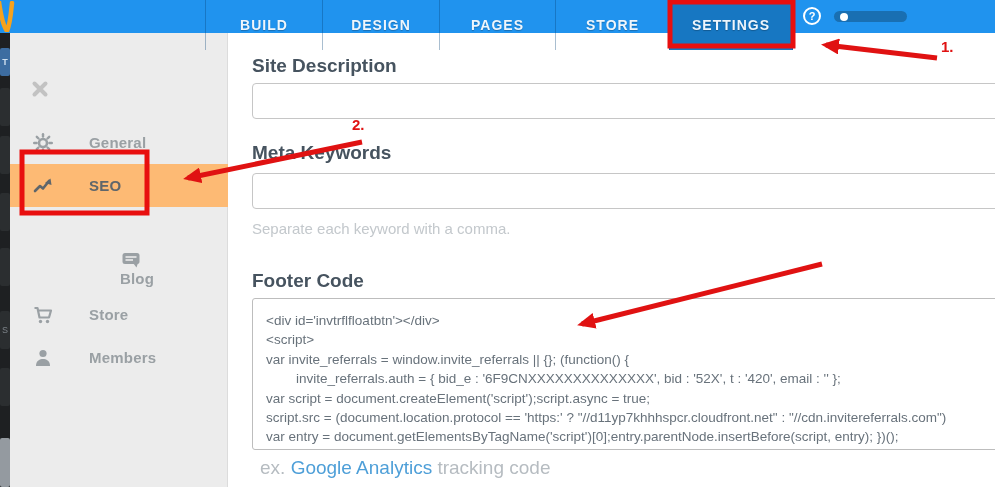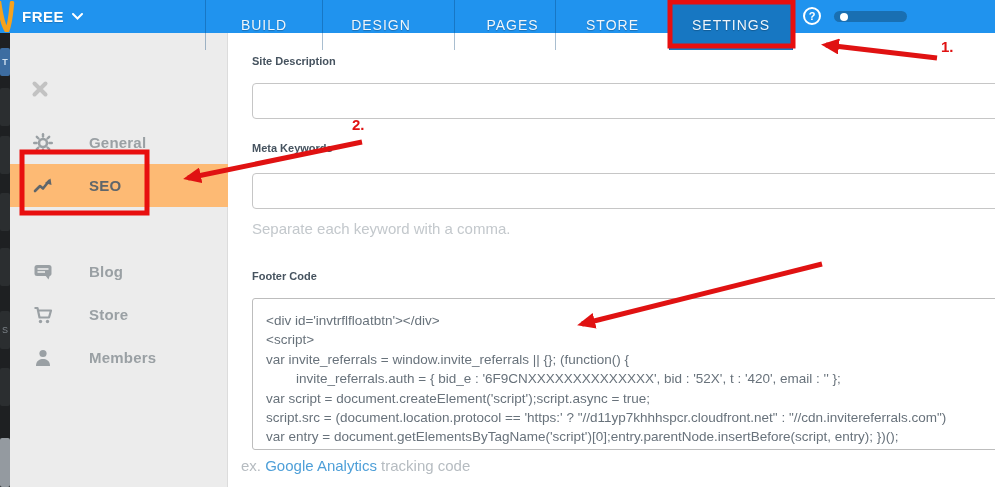--- a/index.html
+++ b/index.html
@@ -8,21 +8,21 @@
   .screen { position:relative; width:995px; height:487px; overflow:hidden; background:#fff; }
 
   
   .topbar { position:absolute; left:0; top:0; width:995px; height:33px; background:#2093ee; z-index:5; }
   .logo { position:absolute; left:-2px; top:1px; width:20px; height:31px; }
   .free { position:absolute; left:22px; top:0; height:33px; display:flex; align-items:center; gap:8px;
           color:#fff; font-size:15px; font-weight:700; letter-spacing:.5px; cursor:pointer;
           text-shadow:0 1px 1px rgba(0,0,0,.2); }
   .tab { position:absolute; top:0; height:50px; display:flex; align-items:center; justify-content:center;
          color:#eef6fd; font-size:14px; letter-spacing:1px; cursor:pointer;
-         border-left:1px solid rgba(10,70,120,.35); text-shadow:0 1px 1px rgba(0,0,0,.25); }
+         border-left:1px solid rgba(10,70,120,.35); text-shadow:0 1px 1px rgba(0,0,0,.25);font-weight:bold; }
   .tab.active { background:#1777c2; border-right:1px solid rgba(10,70,120,.35); }
   .help { position:absolute; left:803px; top:7px; width:18px; height:18px; border:2px solid #fff;
           border-radius:50%; color:#fff; font-size:11px; font-weight:700; display:flex;
           align-items:center; justify-content:center; cursor:pointer; }
   .slider-track { position:absolute; left:834px; top:11px; width:73px; height:11px; border-radius:6px;
                   background:#196fb2; cursor:pointer; }
   .slider-dot { position:absolute; left:6px; top:1.5px; width:8px; height:8px; border-radius:50%; background:#fff; }
 
   
   .sidebar { position:absolute; left:0; top:33px; width:228px; height:454px; background:#ececec;
@@ -34,58 +34,52 @@
   .dtile.light { background:#949aa0; }
   .close-btn { position:absolute; left:31px; top:47px; width:18px; height:18px; cursor:pointer; }
   .side-item { position:absolute; left:10px; width:218px; height:43px; display:flex; align-items:center; cursor:pointer; }
   .side-item.active { background:#fdba74; }
   .side-item .icn { margin-left:23px; width:20px; height:20px; flex:0 0 20px; }
   .side-item .lbl { margin-left:36px; font-size:15px; font-weight:700; color:#9aa0a4; letter-spacing:.2px; }
   .side-item.active .lbl { color:#5f666b; }
 
   
   .content { position:absolute; left:229px; top:33px; width:766px; height:454px; background:#fff; }
-  .field-label { position:absolute; left:252px; font-size:11px; font-weight:700; color:#46535f; z-index:3; }
+  .field-label { position:absolute; left:252px; font-size:19px; font-weight:700; color:#46535f; z-index:3; }
   .txt-input { position:absolute; left:252px; width:790px; height:36px; border:1px solid #c6c6c6;
                border-radius:4px; background:#fff; outline:none; font-family:"Liberation Sans",sans-serif;
                font-size:14px; color:#555; padding:0 10px; z-index:3; }
   .helper { position:absolute; left:252px; font-size:15px; color:#c3c8cc; z-index:3; }
   .codebox { position:absolute; left:252px; top:298px; width:790px; height:152px; border:1px solid #bdbdbd;
              border-radius:3px; background:#fff; overflow:hidden; padding:12px 0 0 13px;
              font-family:"Liberation Sans",sans-serif; font-size:13.5px; line-height:19.4px;
              color:#68727b; white-space:pre; z-index:3; }
-  .hint { position:absolute; left:241px; top:457px; font-size:15px; color:#b6bcc1; z-index:3; }
+  .hint { position:absolute; left:260px; top:457px; font-size:19px; color:#b6bcc1; z-index:3; }
   .hint a { color:#4e9fd8; text-decoration:none; cursor:pointer; }
 
   
   .anno-layer { position:absolute; left:0; top:0; width:995px; height:487px; z-index:60; pointer-events:none; }
   .anno-num { position:absolute; color:#e01212; font-size:15px; font-weight:700; z-index:61; pointer-events:none; }
 </style>
 </head>
 <body>
 
 <div class="screen">
 
   <div class="topbar">
     <svg class="logo" viewBox="0 0 20 31">
       <path d="M1 1 C 3 15, 6 26, 9 30 C 12 24, 13 12, 14 2" fill="none" stroke="#f6a21d" stroke-width="4.5" stroke-linecap="round"></path>
     </svg>
-    <div class="free">
-      <span>FREE</span>
-      <svg width="11" height="7" viewBox="0 0 11 7">
-        <polyline points="1,1 5.5,5.5 10,1" fill="none" stroke="#fff" stroke-width="2" stroke-linecap="round"></polyline>
-      </svg>
-    </div>
     <div class="tab" style="left:205px;width:117px;">
         <span>BUILD</span>
       </div>
     <div class="tab" style="left:322px;width:117px;">
         <span>DESIGN</span>
       </div>
-    <div class="tab" style="left:439px;width:116px;margin-left:15px;">
+    <div class="tab" style="left:439px;width:116px;">
         <span>PAGES</span>
       </div>
     <div class="tab" style="left:555px;width:114px;">
         <span>STORE</span>
       </div>
     <div class="tab active" style="left:669px;width:124px;">
         <span>SETTINGS</span>
       </div>
     <div class="help">
         <span>?</span>
@@ -130,21 +124,21 @@
 
     <div class="side-item active" style="top:131px;">
       <svg class="icn" viewBox="0 0 20 20">
         <polyline points="2,15 7,10 10,12.5 16,5" fill="none" stroke="#5f666b" stroke-width="2.6" stroke-linecap="round" stroke-linejoin="round"></polyline>
         <polygon points="17.5,2.5 18.5,9 12,7" fill="#5f666b"></polygon>
       </svg>
       <span class="lbl">SEO</span>
     </div>
 
 
-    <div class="side-item" style="top:217px;">
+    <div class="side-item" style="top:217px;flex-direction:column;">
       <svg class="icn" viewBox="0 0 20 20">
         <rect x="1.5" y="3" width="17" height="11" rx="2.5" fill="#9aa0a4"></rect>
         <polygon points="12,13 17,13 15.5,17.5" fill="#9aa0a4"></polygon>
         <line x1="4.5" y1="7" x2="15.5" y2="7" stroke="#ececec" stroke-width="1.6"></line>
         <line x1="4.5" y1="10" x2="12" y2="10" stroke="#ececec" stroke-width="1.6"></line>
       </svg>
       <span class="lbl">Blog</span>
     </div>
 
     <div class="side-item" style="top:260px;">

